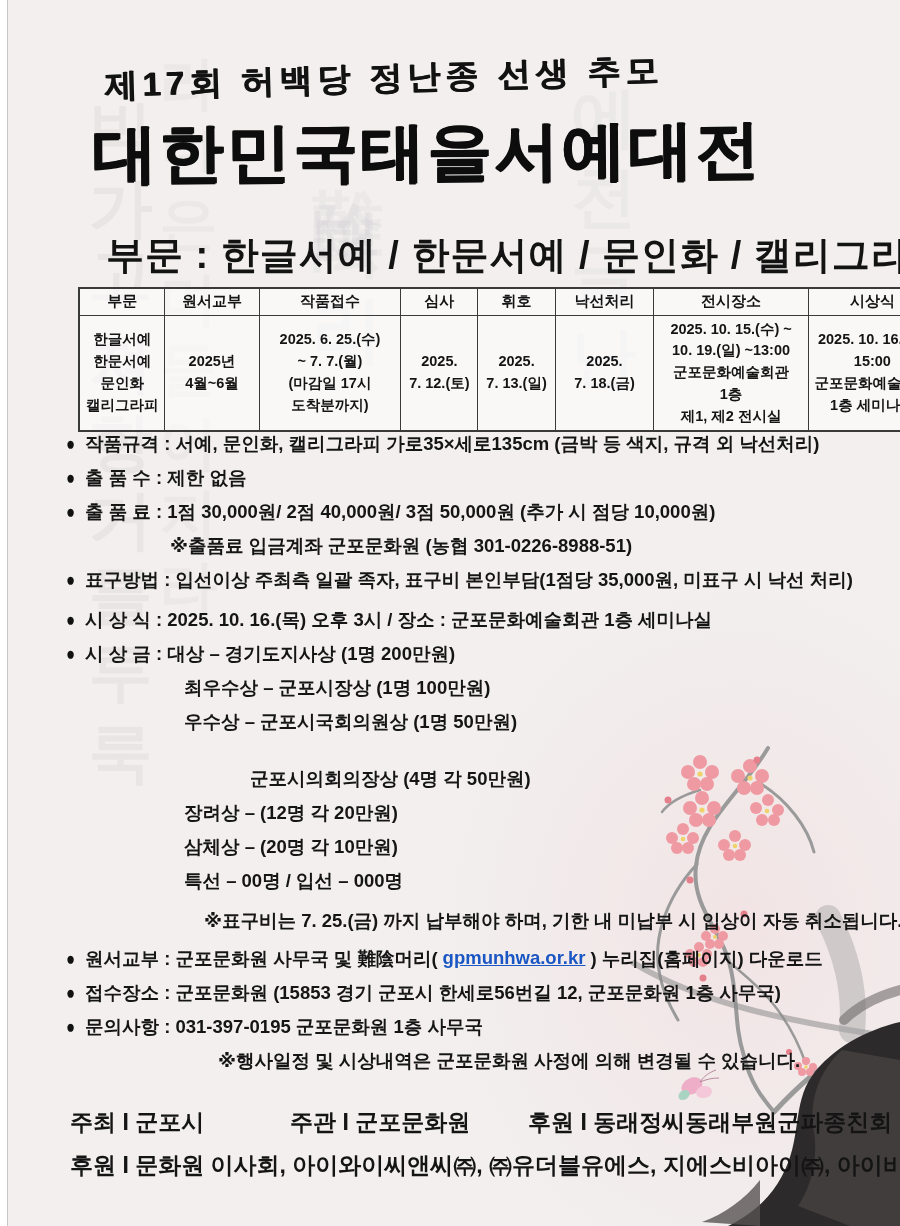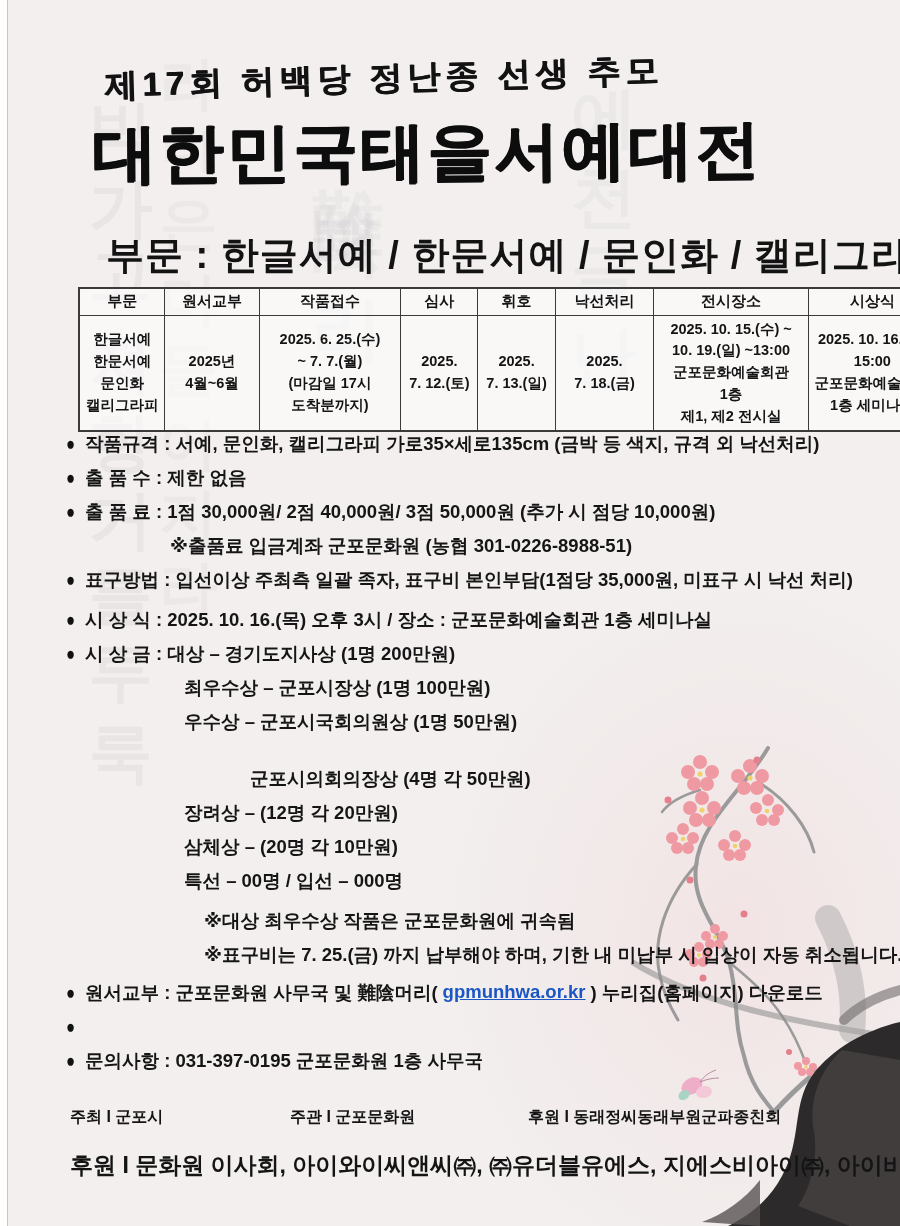--- a/index.html
+++ b/index.html
@@ -54,21 +54,21 @@
   .sp6 { height:6px; } .sp4 { height:4px; }
   .pl-note  { padding-left:104px; }
   .pl-prize { padding-left:118px; }
   .pl-prize2{ padding-left:184px;margin-top:23px; }
   .pl-bignote{ padding-left:138px; }
   .pl-schednote{ padding-left:152px; }
   .weblink { color:#1a56c4; text-decoration:underline; margin:16px 5px; font-weight:700; }
 
   
   .footer-row1 { position:absolute; left:0; top:1107px; width:900px; height:32px; }
-  .footer-row1 span { position:absolute; font-size:16px; font-weight:800; white-space:nowrap;
+  .footer-row1 span { position:absolute; font-size:23px; font-weight:800; white-space:nowrap;
     color:#141414; }
   .f-host { left:70px; } .f-org { left:290px; } .f-spon { left:528px; }
   .footer-row2 { position:absolute; left:70px; top:1150px; font-size:23px; font-weight:800;
     white-space:nowrap; color:#141414; }
 </style>
 </head>
 <body>
 
 <div class="page">
 
@@ -277,38 +277,39 @@
           <span>장려상 – (12명 각 20만원)</span>
         </div>
       <div class="line pl-prize">
           <span>삼체상 – (20명 각 10만원)</span>
         </div>
       <div class="line pl-prize">
           <span>특선 – 00명 / 입선 – 000명</span>
         </div>
       <div class="sp6"></div>
       <div class="line pl-bignote">
-          <span>※대상 최우수상 작품은 군포문화원에 귀속됨</span>
-        </div>
-      <div class="line pl-bignote">
           <span>※표구비는 7. 25.(금) 까지 납부해야 하며, 기한 내 미납부 시 입상이 자동 취소됩니다.</span>
         </div>
       <div class="sp4"></div>
       <div class="line">
         <span class="mark">●</span>
         <span>원서교부 : 군포문화원 사무국 및 難陰머리(</span>
         <a class="weblink" href="#">gpmunhwa.or.kr</a>
         <span>) 누리집(홈페이지) 다운로드</span>
       </div>
       <div class="line">
           <span class="mark">●</span>
+          <span>접수장소 : 군포문화원 (15853 경기 군포시 한세로56번길 12, 군포문화원 1층 사무국)</span>
         </div>
       <div class="line">
           <span class="mark">●</span>
           <span>문의사항 : 031-397-0195 군포문화원 1층 사무국</span>
+        </div>
+      <div class="line pl-schednote">
+          <span>※행사일정 및 시상내역은 군포문화원 사정에 의해 변경될 수 있습니다.</span>
         </div>
     </div>
 
     <div class="footer-row1">
       <span class="f-host">주최 I 군포시</span>
       <span class="f-org">주관 I  군포문화원</span>
       <span class="f-spon">후원 I 동래정씨동래부원군파종친회</span>
     </div>
     <div class="footer-row2">후원 I 문화원 이사회, 아이와이씨앤씨㈜, ㈜유더블유에스, 지에스비아이㈜, 아이비티에스㈜</div>
 

